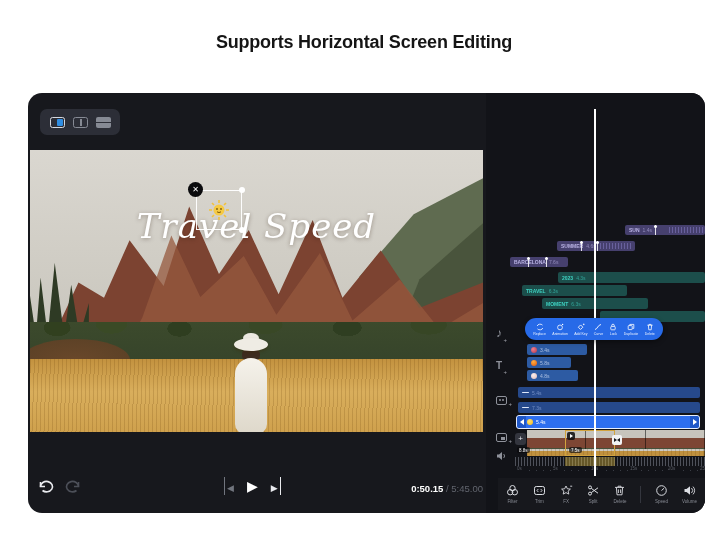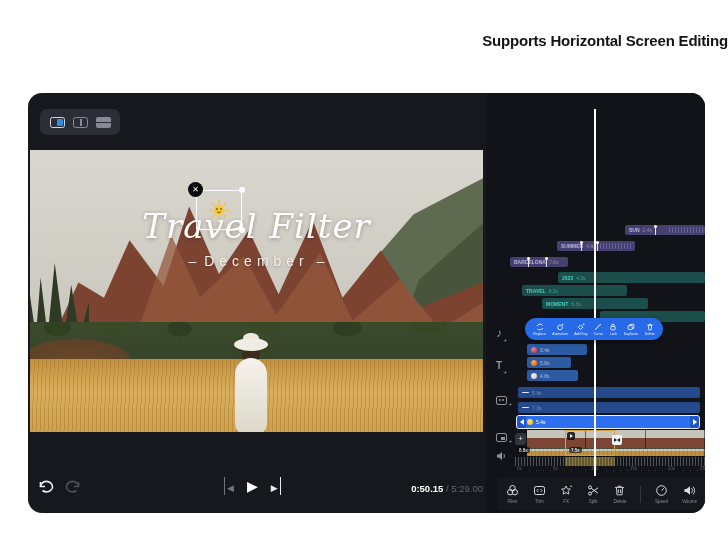--- a/index.html
+++ b/index.html
@@ -1,20 +1,20 @@
 <!DOCTYPE html>
 <html><head>
 <meta charset="utf-8">
 <style>
   * { margin:0; padding:0; box-sizing:border-box; }
   html,body { background:#fff; }
   .page { position:relative; width:728px; height:545px; background:#fff; overflow:hidden;
           font-family:"Liberation Sans", sans-serif; }
-  .page-title { position:absolute; top:32px; left:0; width:100%; text-align:right;
-                font-size:15px; font-weight:bold; color:#151515; letter-spacing:-0.2px; }
+  .page-title { position:absolute; top:32px; left:0; width:100%; text-align:center;
+                font-size:18px; font-weight:bold; color:#151515; letter-spacing:-0.2px; }
 
   
   .window { position:absolute; left:28px; top:93px; width:677px; height:420px;
             background:#17181d; border-radius:14px; overflow:hidden; }
 
   
   .layout-pill { position:absolute; left:12px; top:16px; width:80px; height:26px; background:#2c2e37;
                  border-radius:7px; display:flex; align-items:center; justify-content:center; gap:8px; z-index:5; }
   .lyo { width:15px; height:11px; border:1.5px solid #868a94; border-radius:2.5px; position:relative; }
   .lyo.active { border-color:#d5d8df; }
@@ -186,22 +186,21 @@
       <div class="conifers"></div>
       <div class="trees"></div>
       <div class="bush"></div>
       <div class="field"></div>
       <div class="woman-hair"></div>
       <div class="woman-dress"></div>
       <div class="woman-hat-crown"></div>
       <div class="woman-hat"></div>
 
       <div class="overlay-text">
-        <div class="overlay-title">Travel Filter</div>
-        <div class="overlay-sub"><span class="dash">–</span><span>December</span><span class="dash">–</span></div>
+        <div class="overlay-title">Travel Speed</div>
       </div>
 
       <div class="sticker-box">
         <div class="sticker-close">✕</div>
         <div class="handle tr"></div>
         <div class="handle br"></div>
         <svg class="sun-sticker" width="22" height="22" viewBox="0 0 22 22">
           <g stroke="#f2c23a" stroke-width="1.6">
               <line x1="11" y1="1" x2="11" y2="4"></line>
               <line x1="11" y1="18" x2="11" y2="21"></line>
@@ -229,21 +228,21 @@
       <path d="M2.5 7.5a6 5.2 0 1 1 2 4" fill="none" stroke="#4c4f58" stroke-width="1.6"></path>
     </svg>
     <div class="transport">
       <span class="ico-prev"></span>
       <span class="ico-play"></span>
       <span class="ico-next"></span>
     </div>
     <div class="timecode">
       <span class="cur">0:50.15</span>
       <span class="sep">/</span>
-      <span class="tot">5:29.00</span>
+      <span class="tot">5:45.00</span>
     </div>
 
     <div class="panel">
 
       <div class="rail-ico ri-music" style="top:230px">
           <span class="plus">+</span>
         </div>
       <div class="rail-ico ri-text" style="top:262px">
           <span class="plus">+</span>
         </div>

